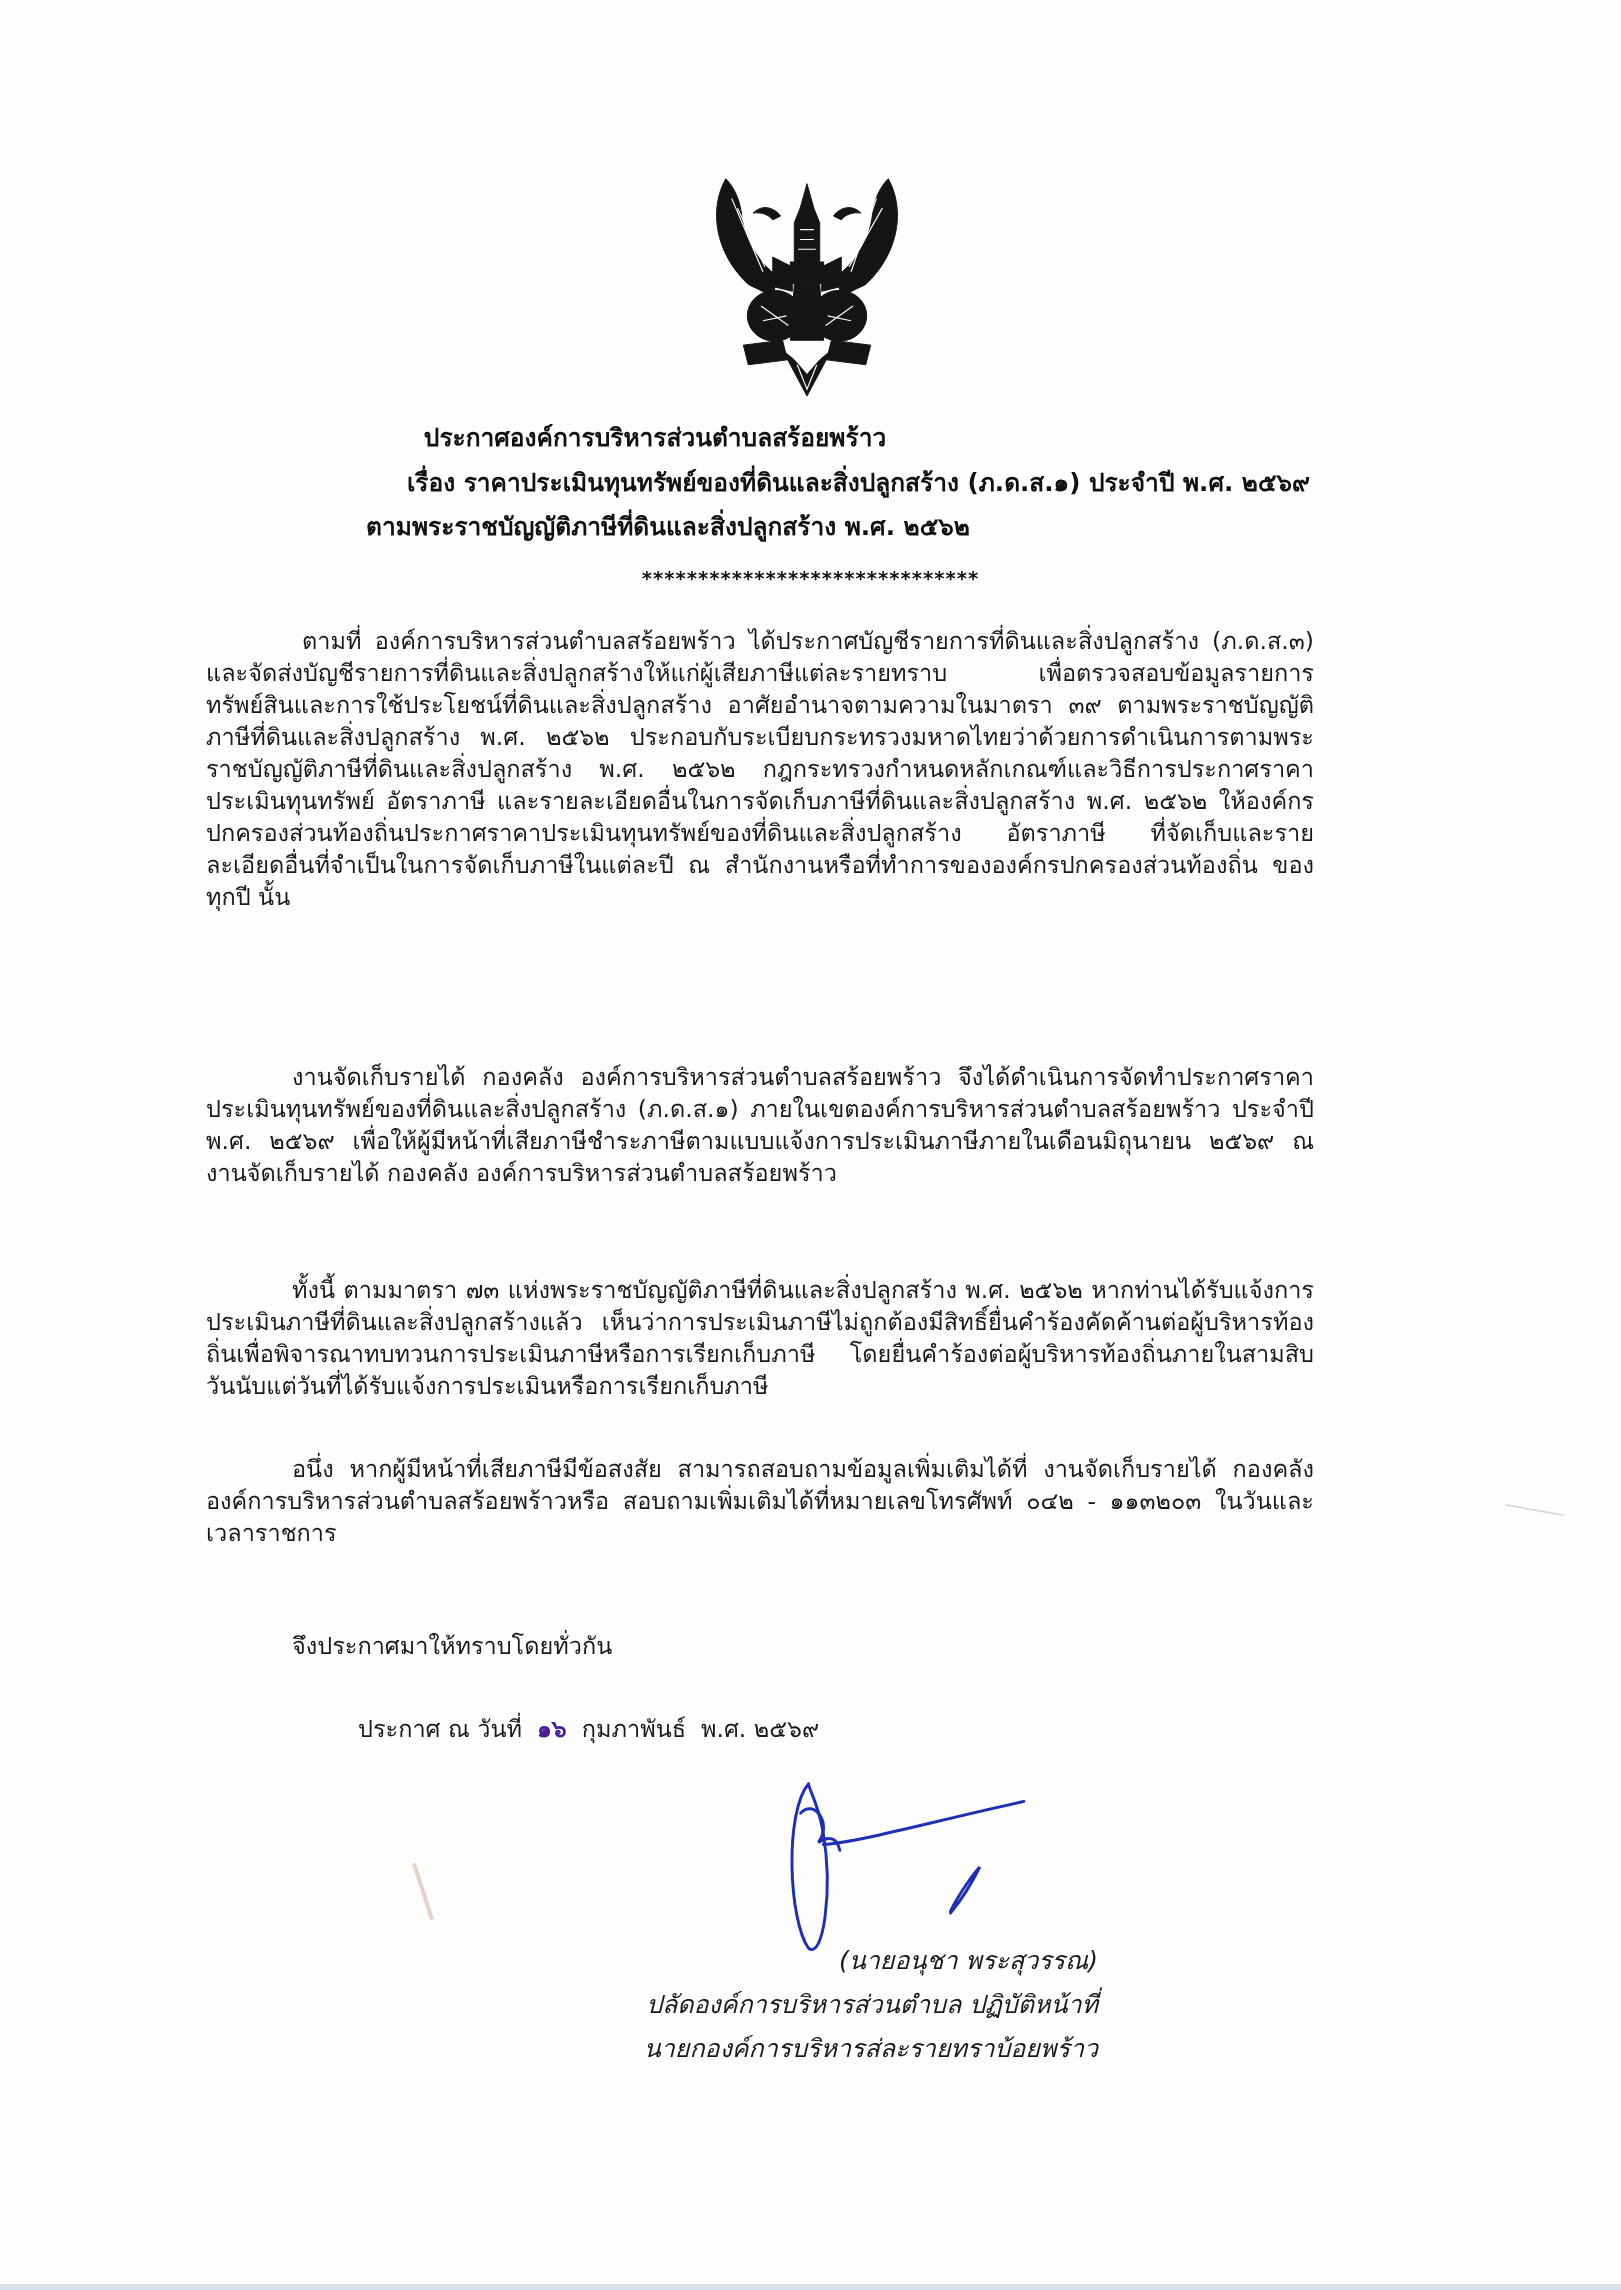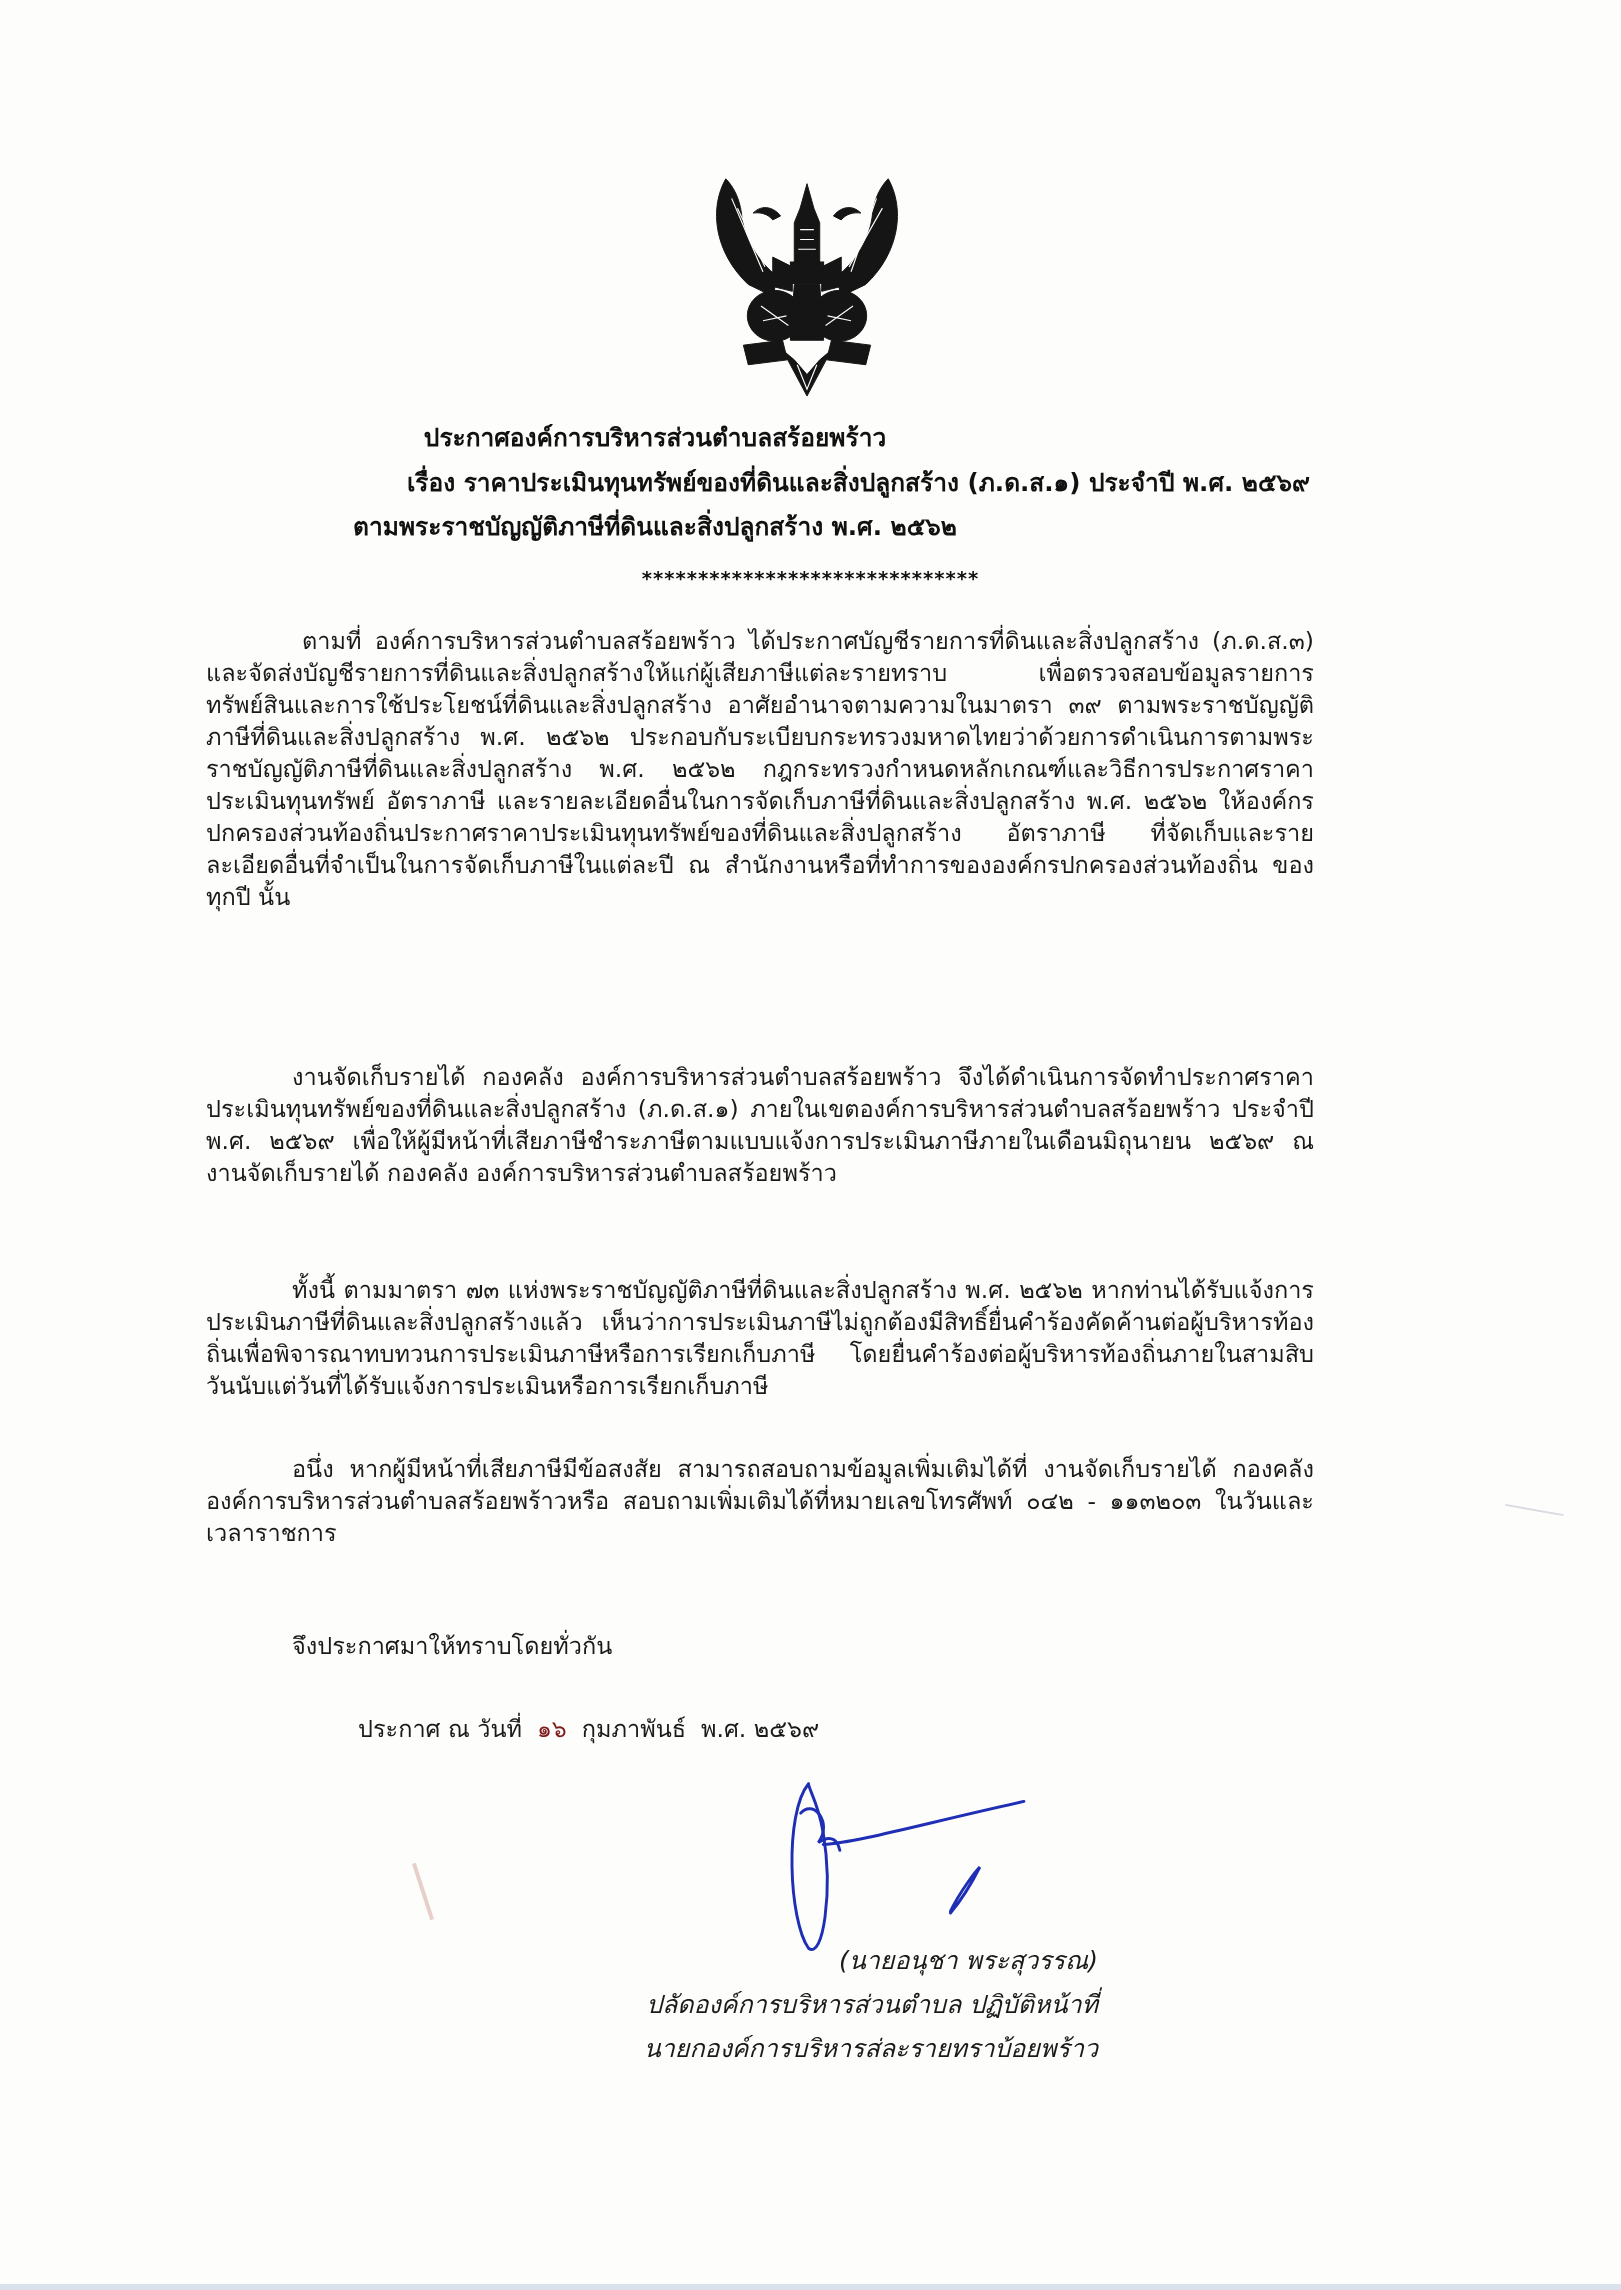--- a/index.html
+++ b/index.html
@@ -7,30 +7,30 @@
     width: 1621px; height: 2291px; position: relative; overflow: hidden;
     background: #fdfdfb;
     font-family: "DejaVu Sans", "Liberation Sans", sans-serif;
     color: #1a1a1a;
   }
   .page { position: absolute; inset: 0; }
   .emblem { position: absolute; left: 704px; top: 169px; width: 206px; height: 230px; }
   .heading { position: absolute; left: 0; width: 1310px; text-align: center; font-weight: bold; font-size: 24.5px; line-height: 33px; color: #111; }
   .h1 { top: 421px; }
   .h2 { top: 466px; text-align: right; }
-  .h3 { top: 510px; }
+  .h3 { top: 510px; padding-left: 13px; }
   .stars { position: absolute; left: 0; width: 1621px; top: 567px; text-align: center; font-weight: bold; font-size: 19.6px; letter-spacing: 1px; color: #111; }
   .body-text { position: absolute; left: 292px; width: 1108px; font-size: 23.5px; line-height: 32px; text-align: justify; text-align-last: left; }
   .p1 { top: 625px; }
   .p2 { top: 1061px; }
   .p3 { top: 1274px; }
   .p4 { top: 1453px; }
   .closing { position: absolute; left: 387px; top: 1627px; font-size: 23.5px; line-height: 39px; }
   .dateline { position: absolute; left: 358px; top: 1710px; font-size: 23.5px; line-height: 39px; white-space: pre; }
-  .dateline .day { color: #7f1d1d; font-weight: normal; margin-top: 27px; }
+  .dateline .day { color: #4c1d95; font-weight: bold; margin-top: 27px; }
   .signature { position: absolute; left: 779px; top: 1774px; width: 294px; height: 186px; }
   .sig-block { position: absolute; left: 608px; top: 1939px; width: 490px; font-size: 25px; line-height: 44px; text-align: right; font-style: italic; }
   .sig-block .name { padding-left: 39px; }
   .mark { position: absolute; }
 </style>
 </head>
 <body>
 
 <div class="page">
 

